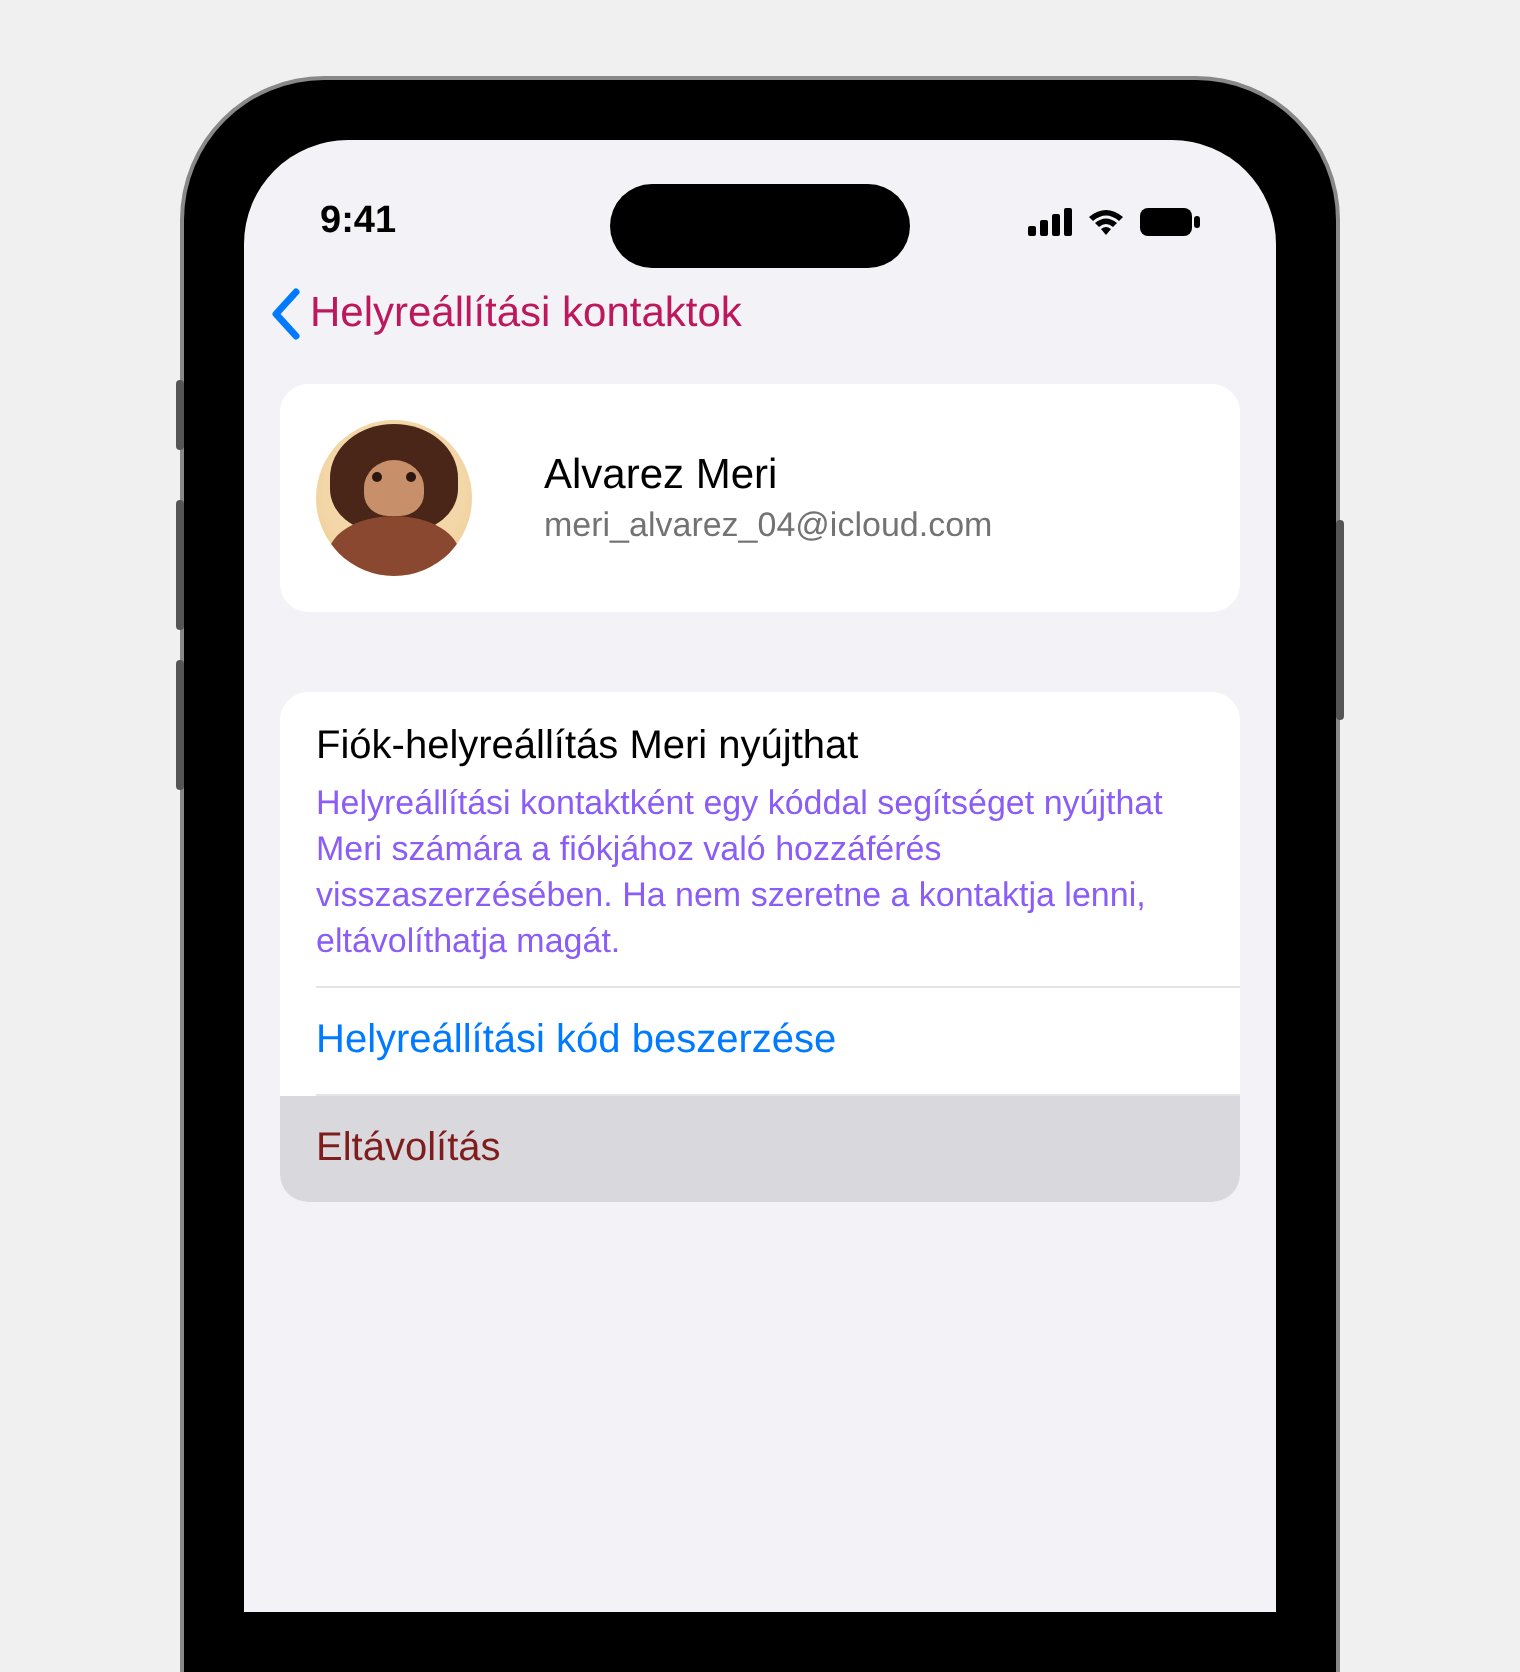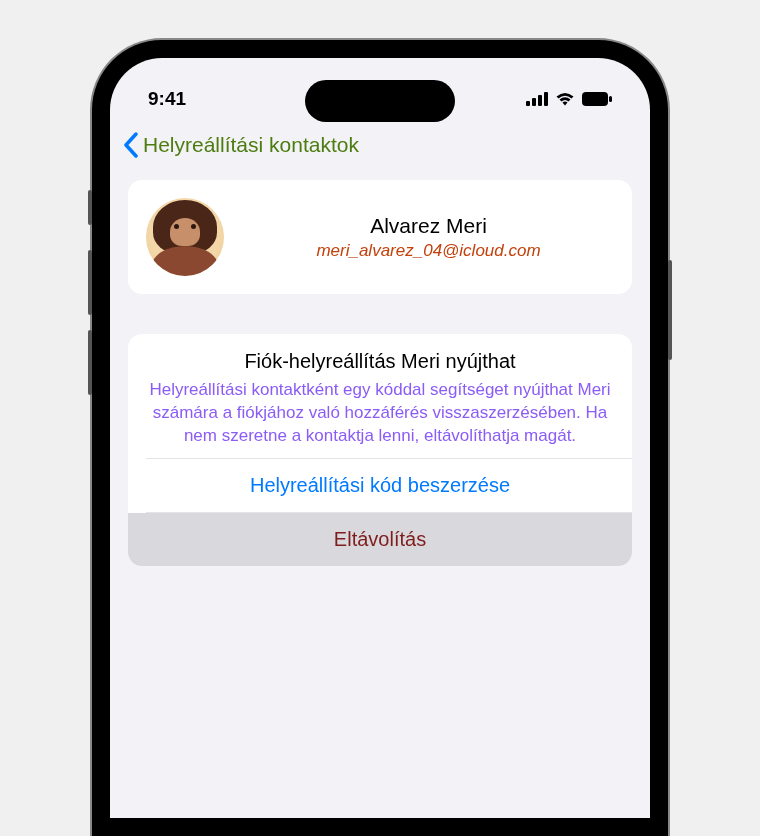--- a/index.html
+++ b/index.html
@@ -15,24 +15,23 @@
       display: flex;
       justify-content: center;
       align-items: flex-start;
       padding-top: 40px;
     }
     .phone-frame {
       width: 576px;
       height: 796px;
       background: #000;
       border-radius: 70px 70px 0 0;
-      padding: 14px;
+      padding: 26px;
       position: relative;
       box-shadow: 0 0 0 2px #888;
-      text-align: center;
     }
     .phone-bezel {
       width: 100%;
       height: 100%;
       background: #000;
       border-radius: 58px 58px 0 0;
       padding: 4px;
     }
     .screen {
       width: 100%;
@@ -84,37 +83,37 @@
       align-items: center;
       padding: 14px 12px 10px;
       gap: 4px;
     }
     .back-chevron {
       color: #007aff;
       font-size: 28px;
       font-weight: 500;
     }
     .nav-title {
-      color: #4d7c0f;
+      color: #be185d;
       font-size: 21px;
       font-weight: 400;
     }
     .content {
       padding: 0 18px;
     }
     .card {
       background: #fff;
       border-radius: 14px;
       overflow: hidden;
     }
     .contact-card {
       display: flex;
       align-items: center;
       padding: 18px 18px;
-      gap: 19px;
+      gap: 36px;
       margin-top: 12px;
     }
     .avatar {
       width: 78px;
       height: 78px;
       border-radius: 50%;
       background: radial-gradient(circle at 50% 45%, #f4d7a8 0%, #f4d7a8 60%, #e8c788 100%);
       position: relative;
       overflow: hidden;
       flex-shrink: 0;
@@ -170,22 +169,21 @@
       flex: 1;
     }
     .contact-name {
       font-size: 21px;
       font-weight: 400;
       color: #000;
       margin-bottom: 3px;
     }
     .contact-email {
       font-size: 17px;
-      color: #c2410c;
-      font-style: italic;
+      color: #737373;
     }
     .section-card {
       margin-top: 40px;
     }
     .section-header {
       padding: 16px 18px 10px;
     }
     .section-title {
       font-size: 20px;
       font-weight: 400;

